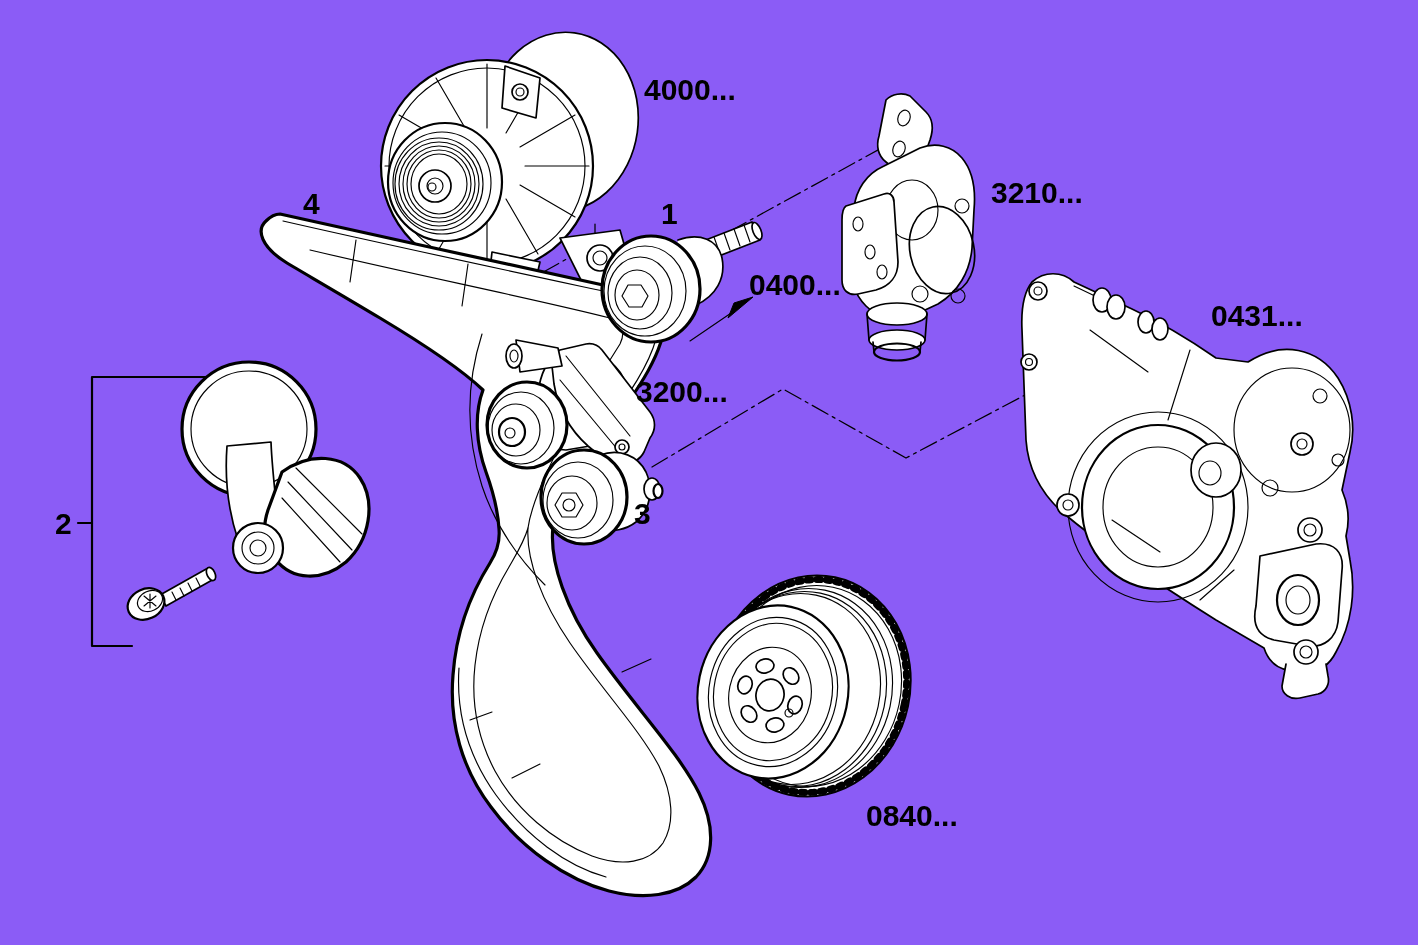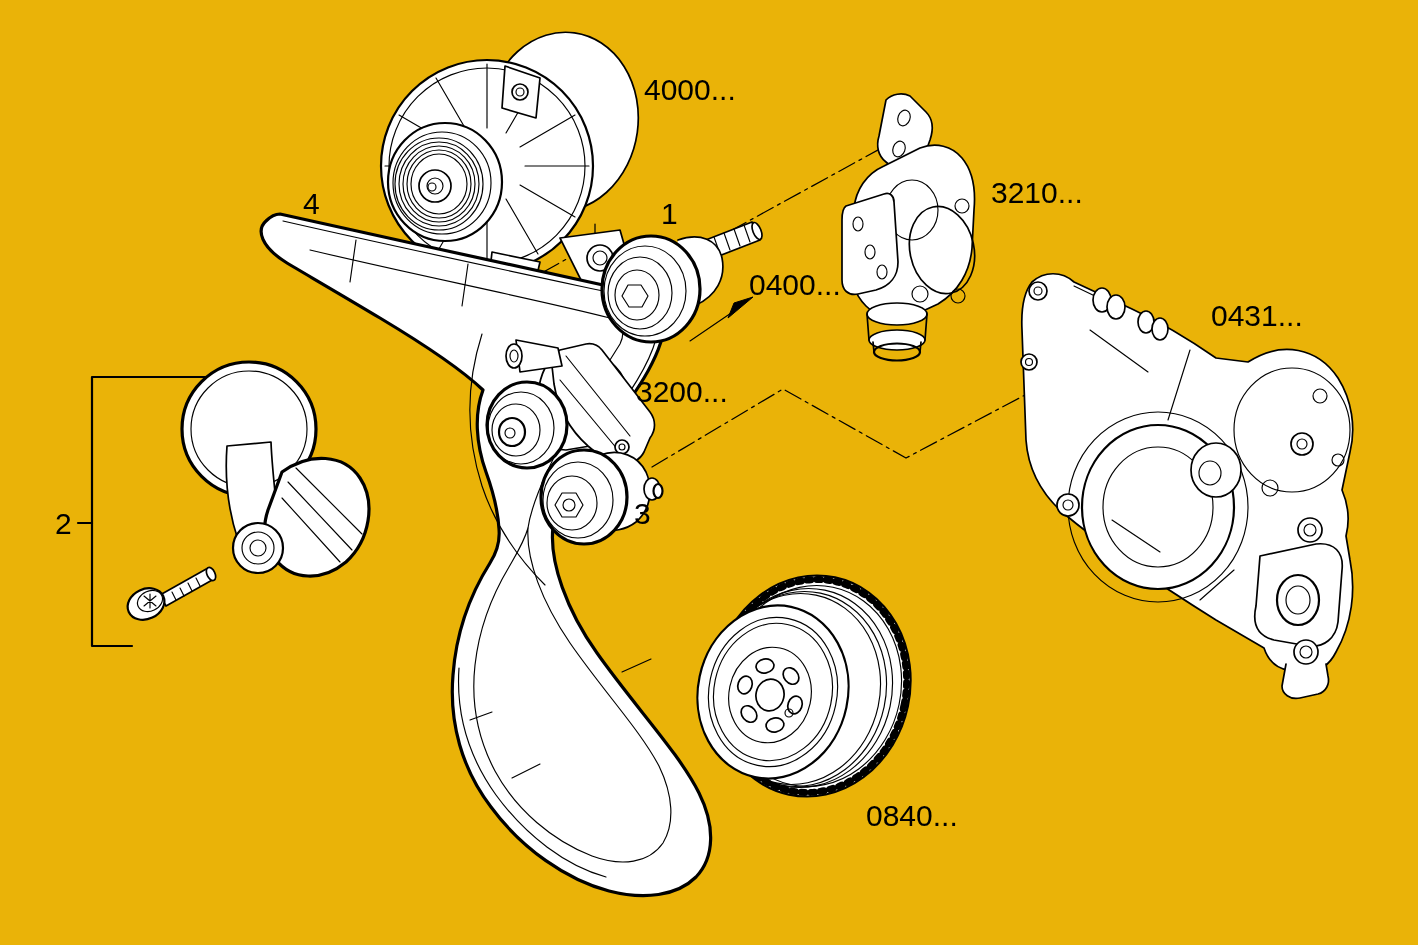--- a/index.html
+++ b/index.html
@@ -1,16 +1,16 @@
 <!DOCTYPE html>
 <html><head>
 <meta charset="utf-8">
 <style>
   html,body{margin:0;padding:0;background:#ffffff;}
-  .stage{position:relative;width:1418px;height:945px;background:#eab308;overflow:hidden;}
+  .stage{position:relative;width:1418px;height:945px;background:#8b5cf6;overflow:hidden;font-weight:bold;}
   svg{position:absolute;left:0;top:0;}
   svg *{vector-effect:none;}
   .ln{stroke:#000;fill:none;stroke-linecap:round;stroke-linejoin:round;}
   .w{fill:#ffffff;}
   .b3{stroke-width:3.2;}
   .b2{stroke-width:2.2;}
   .m{stroke-width:1.7;}
   .t{stroke-width:1.15;}
   .dash{stroke-width:1.25;stroke-dasharray:18 5 3 5;}
   .teeth{stroke-width:7;stroke-dasharray:3.5 6;}

